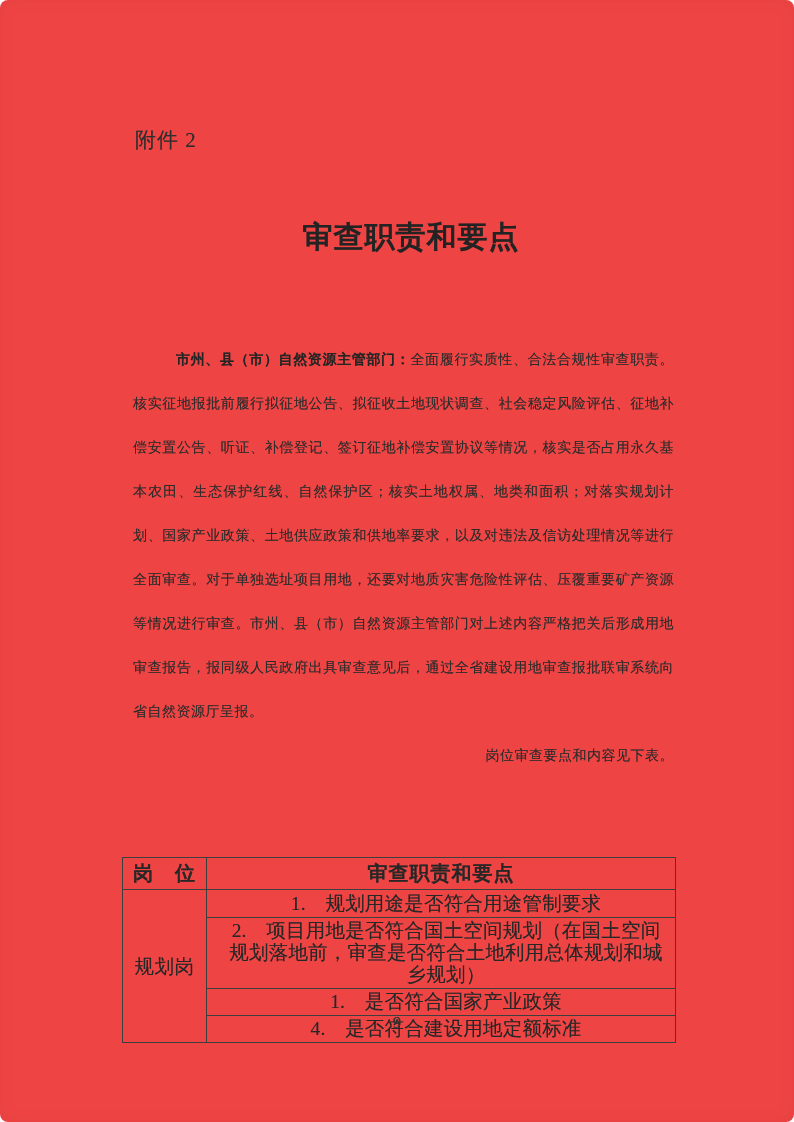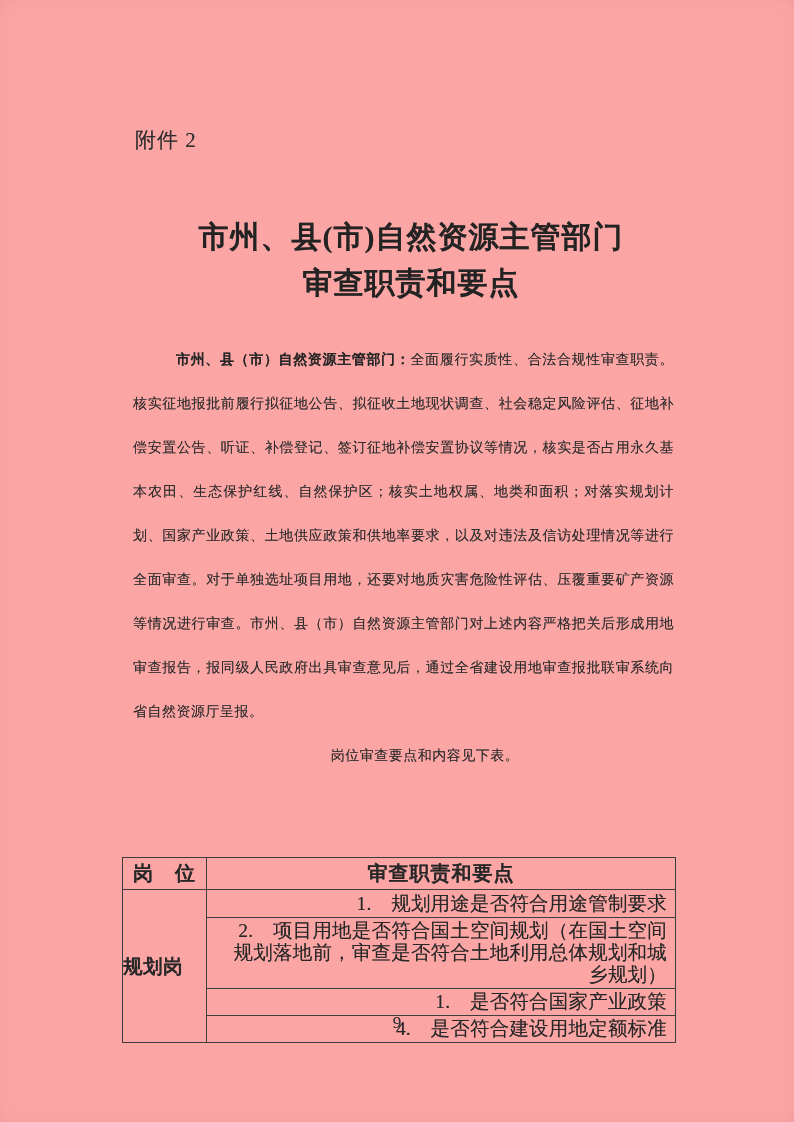--- a/index.html
+++ b/index.html
@@ -4,25 +4,26 @@
 <style>
   html, body {
     margin: 0;
     padding: 0;
     background: #ffffff;
   }
   .page {
     position: relative;
     width: 794px;
     height: 1122px;
-    background: #fca5a5;
+    background: #ef4444;
     overflow: hidden;
     font-family: "Liberation Serif", "DejaVu Serif", serif;
     color: #2a2a2a;
     box-shadow: inset 0 0 18px rgba(0,0,0,0.045);
+    border-radius: 8px;
   }
   .scan-soft { text-shadow: 0 0 0.5px rgba(40,40,40,0.45); }
 
   .attachment-label {
     position: absolute;
     left: 135px;
     top: 126px;
     font-size: 21px;
     letter-spacing: 1px;
     color: #2e2e2e;
@@ -52,21 +53,21 @@
     font-size: 14px;
     line-height: 44px;
     color: #2c2c2c;
     letter-spacing: 0.5px;
   }
   .body-block p {
     margin: 0;
     text-align: justify;
     text-indent: 43px;
   }
-  .body-block p.intro { text-align: center; }
+  .body-block p.intro { text-align: right; }
   .lead-bold { font-weight: 700; color: #242424; }
 
   table.review-table {
     position: absolute;
     left: 122px;
     top: 857px;
     width: 554px;
     border-collapse: collapse;
     table-layout: fixed;
     font-size: 19.5px;
@@ -80,27 +81,26 @@
   .review-table th {
     font-weight: 700;
     text-align: center;
     height: 31px;
     font-size: 20px;
     letter-spacing: 1px;
     margin-top: 44px;
   }
   .review-table .col-pos { width: 84px; }
   .review-table td.pos-cell {
-    text-align: left;
+    text-align: center;
     vertical-align: middle;
     letter-spacing: 0.5px;
-    font-weight: bold;
   }
   .review-table td.item-cell {
-    text-align: right;
+    text-align: center;
     vertical-align: middle;
     padding: 2px 8px 2px 18px;
     line-height: 22px;
     letter-spacing: 0.2px;
   }
   .review-table tr.r1 { height: 28px; }
   .review-table tr.r2 { height: 47px; }
   .review-table tr.r3 { height: 24px; }
   .review-table tr.r4 { height: 21px; margin-left: 12px; }
 
@@ -115,21 +115,20 @@
   }
 </style>
 </head>
 <body>
 
 <div class="page scan-soft">
 
   <div class="attachment-label">附件 2</div>
 
   <h1 class="doc-title" style="margin:0;">
-    <span class="t-line">市州、县(市)自然资源主管部门</span>
     <span class="t-line">审查职责和要点</span>
   </h1>
 
   <div class="body-block">
     <p><span class="lead-bold">市州、县（市）自然资源主管部门：</span><span>全面履行实质性、合法合规性审查职责。核实征地报批前履行拟征地公告、拟征收土地现状调查、社会稳定风险评估、征地补偿安置公告、听证、补偿登记、签订征地补偿安置协议等情况，核实是否占用永久基本农田、生态保护红线、自然保护区；核实土地权属、地类和面积；对落实规划计划、国家产业政策、土地供应政策和供地率要求，以及对违法及信访处理情况等进行全面审查。对于单独选址项目用地，还要对地质灾害危险性评估、压覆重要矿产资源等情况进行审查。市州、县（市）自然资源主管部门对上述内容严格把关后形成用地审查报告，报同级人民政府出具审查意见后，通过全省建设用地审查报批联审系统向省自然资源厅呈报。</span></p>
     <p class="intro">岗位审查要点和内容见下表。</p>
   </div>
 
   <table class="review-table">
     <colgroup>

